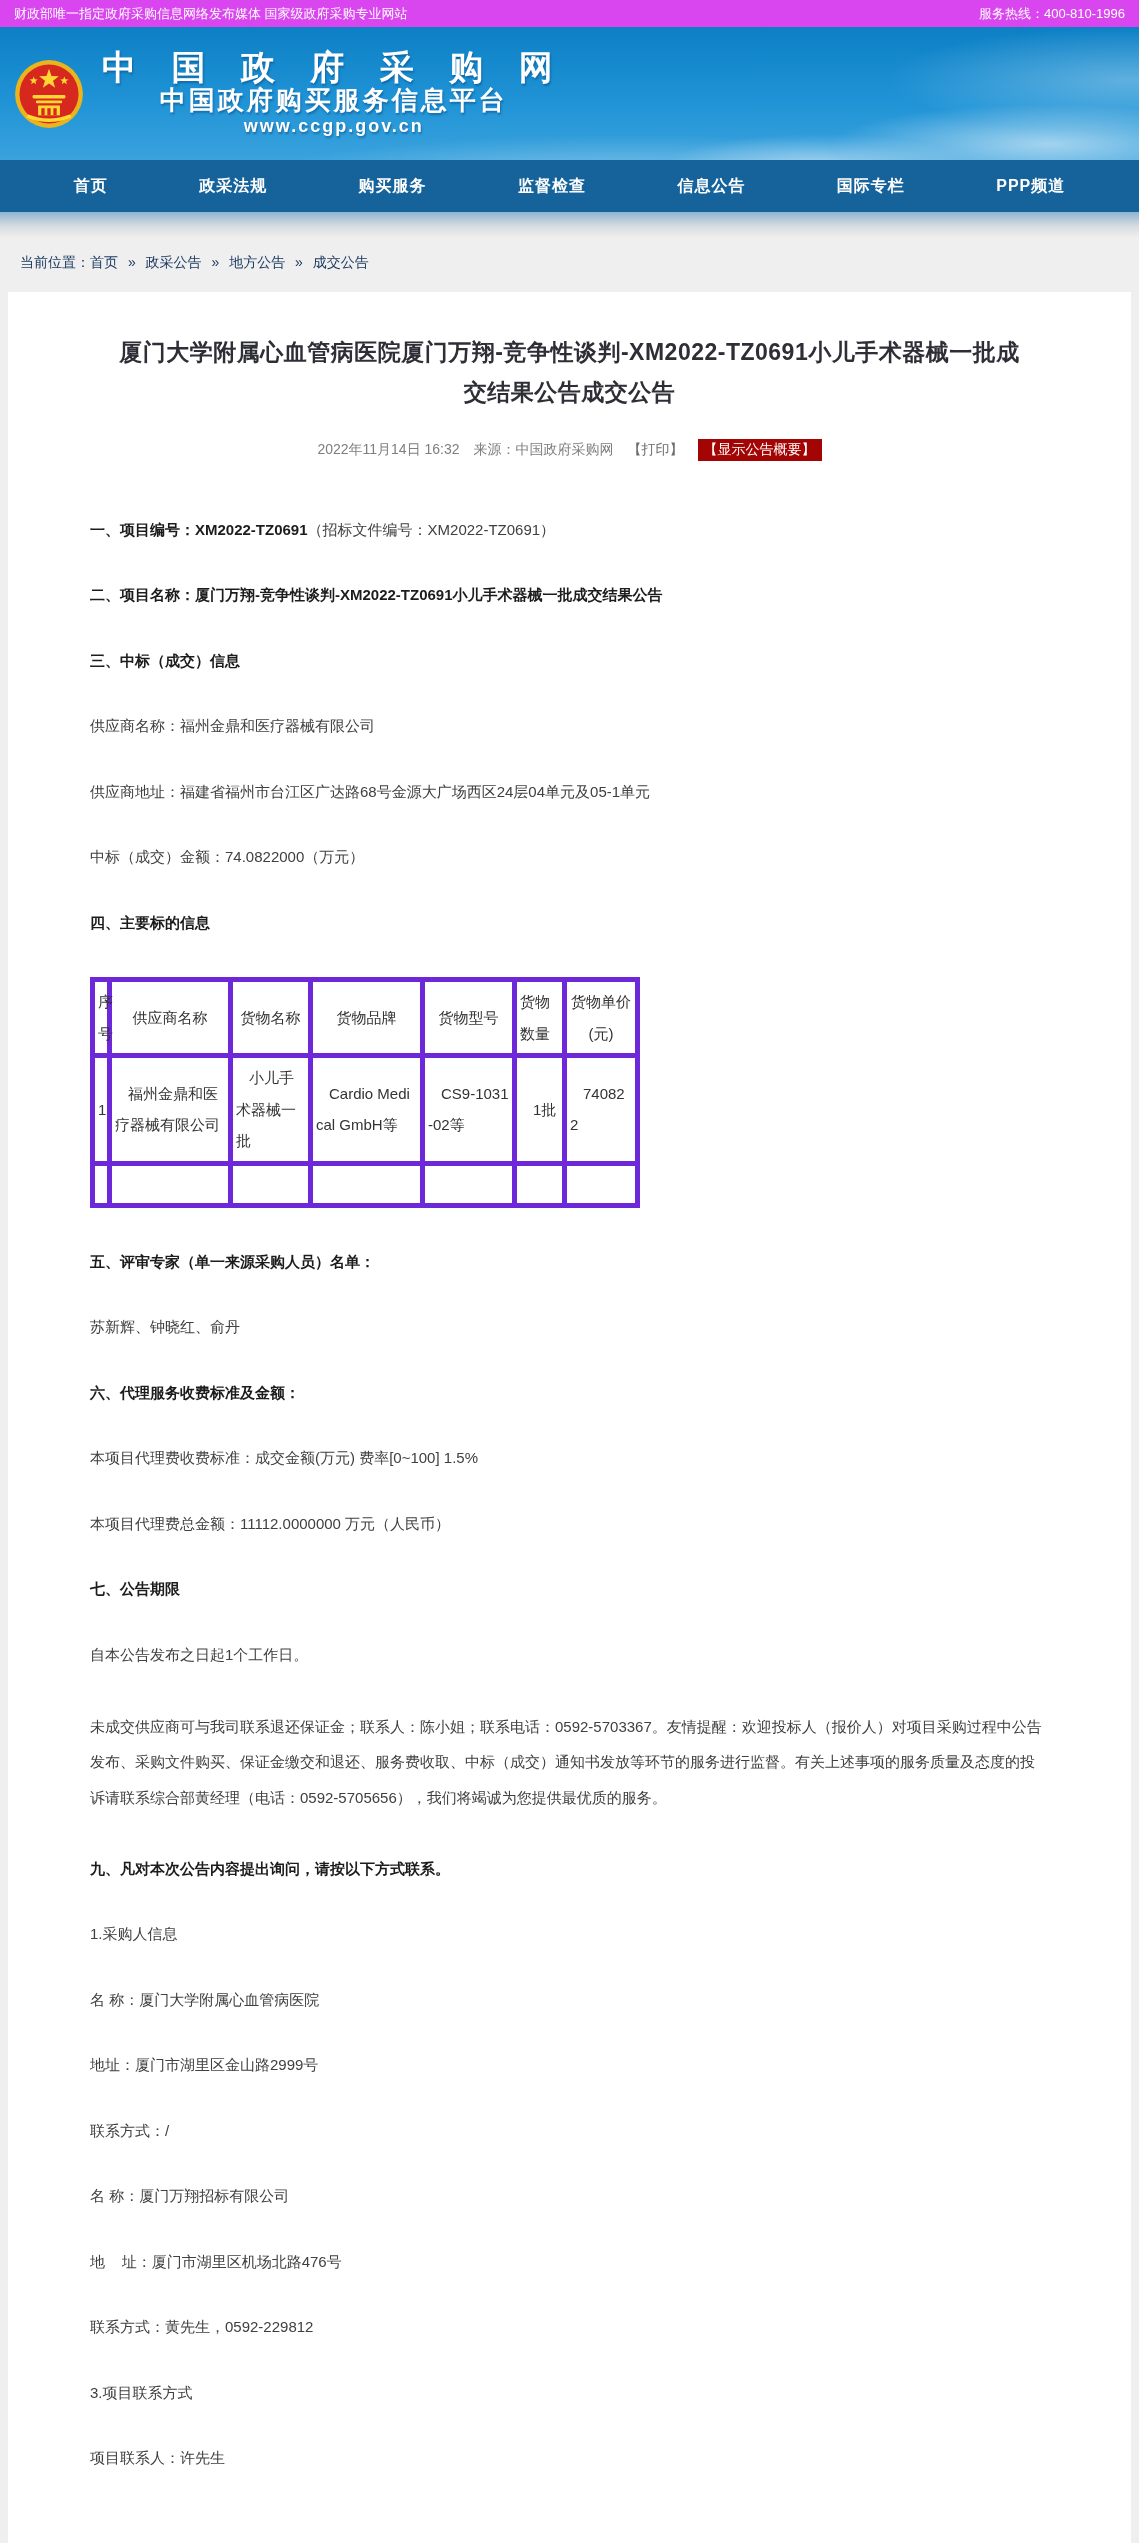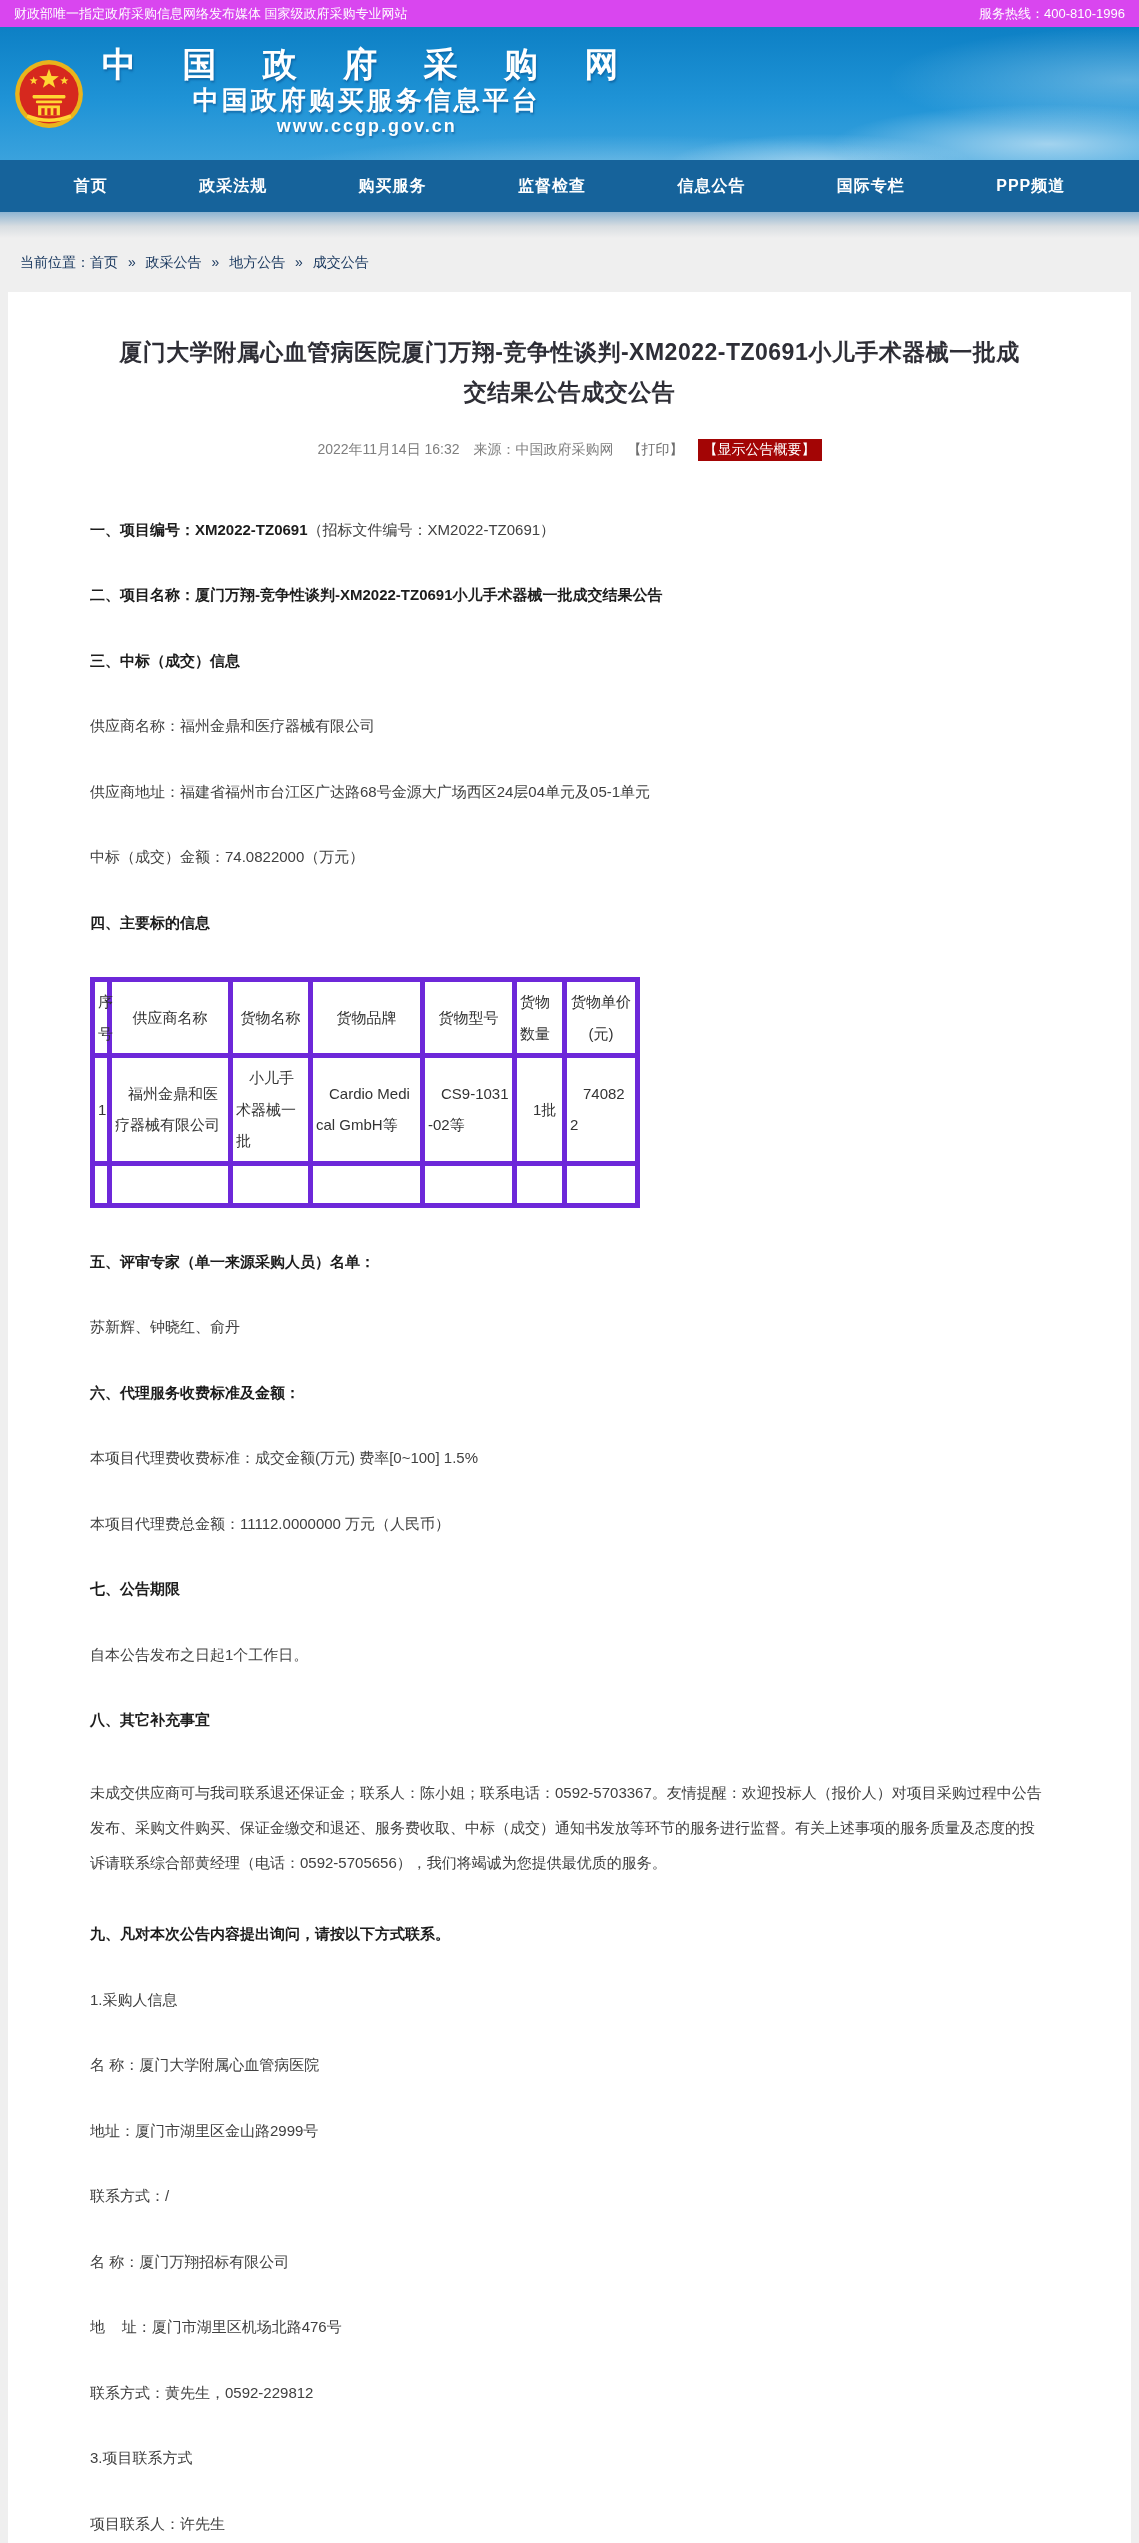--- a/index.html
+++ b/index.html
@@ -24,21 +24,21 @@
       radial-gradient(ellipse 300px 55px at 92% 88%, rgba(255,255,255,.55), rgba(255,255,255,0) 72%),
       radial-gradient(ellipse 220px 45px at 72% 104%, rgba(255,255,255,.45), rgba(255,255,255,0) 70%),
       radial-gradient(ellipse 320px 70px at 99% 40%, rgba(255,255,255,.30), rgba(255,255,255,0) 75%),
       radial-gradient(ellipse 500px 60px at 55% 115%, rgba(255,255,255,.35), rgba(255,255,255,0) 75%),
       linear-gradient(180deg,#0d80c5 0%, #1f93d6 55%, #3aa2dd 100%);
     display:flex; align-items:center; padding-left:14px;
   }
   .emblem { width:70px; height:70px; flex:0 0 auto; }
   .banner-text { margin-left:18px; text-align:center; color:#fff;
     text-shadow:1px 2px 2px rgba(6,70,130,.5); }
-  .banner-title { font-size:34px; font-weight:bold; letter-spacing:13px; line-height:1.1; white-space:nowrap;font-family:Liberation Mono, monospace; }
+  .banner-title { font-size:34px; font-weight:bold; letter-spacing:13px; line-height:1.1; white-space:nowrap; }
   .banner-subtitle { font-size:26px; font-weight:bold; letter-spacing:3px; line-height:1.15; white-space:nowrap; }
   .banner-url { font-size:18px; font-weight:bold; letter-spacing:2px; line-height:1.2; }
 
   
   .nav {
     height:52px; background:#16639b;
     display:flex; align-items:center; justify-content:space-around;
     padding:0 28px;
   }
   .nav a {
@@ -212,21 +212,20 @@
     </tbody>
   </table>
 
   <p class="para"><b>五、评审专家（单一来源采购人员）名单：</b><span></span></p>
   <p class="para"><b></b><span>苏新辉、钟晓红、俞丹</span></p>
   <p class="para"><b>六、代理服务收费标准及金额：</b><span></span></p>
   <p class="para"><b></b><span>本项目代理费收费标准：成交金额(万元) 费率[0~100] 1.5%</span></p>
   <p class="para"><b></b><span>本项目代理费总金额：11112.0000000 万元（人民币）</span></p>
   <p class="para"><b>七、公告期限</b><span></span></p>
   <p class="para"><b></b><span>自本公告发布之日起1个工作日。</span></p>
-  <p class="para"><b>八、其它补充事宜</b><span></span></p>
   <p class="para long"><b></b><span>未成交供应商可与我司联系退还保证金；联系人：陈小姐；联系电话：0592-5703367。友情提醒：欢迎投标人（报价人）对项目采购过程中公告发布、采购文件购买、保证金缴交和退还、服务费收取、中标（成交）通知书发放等环节的服务进行监督。有关上述事项的服务质量及态度的投诉请联系综合部黄经理（电话：0592-5705656），我们将竭诚为您提供最优质的服务。</span></p>
   <p class="para"><b>九、凡对本次公告内容提出询问，请按以下方式联系。</b><span></span></p>
   <p class="para"><b></b><span>1.采购人信息</span></p>
   <p class="para"><b></b><span>名 称：厦门大学附属心血管病医院</span></p>
   <p class="para"><b></b><span>地址：厦门市湖里区金山路2999号</span></p>
   <p class="para"><b></b><span>联系方式：/</span></p>
   <p class="para"><b></b><span>名 称：厦门万翔招标有限公司</span></p>
   <p class="para"><b></b><span>地    址：厦门市湖里区机场北路476号</span></p>
   <p class="para"><b></b><span>联系方式：黄先生，0592-229812</span></p>
   <p class="para"><b></b><span>3.项目联系方式</span></p>

